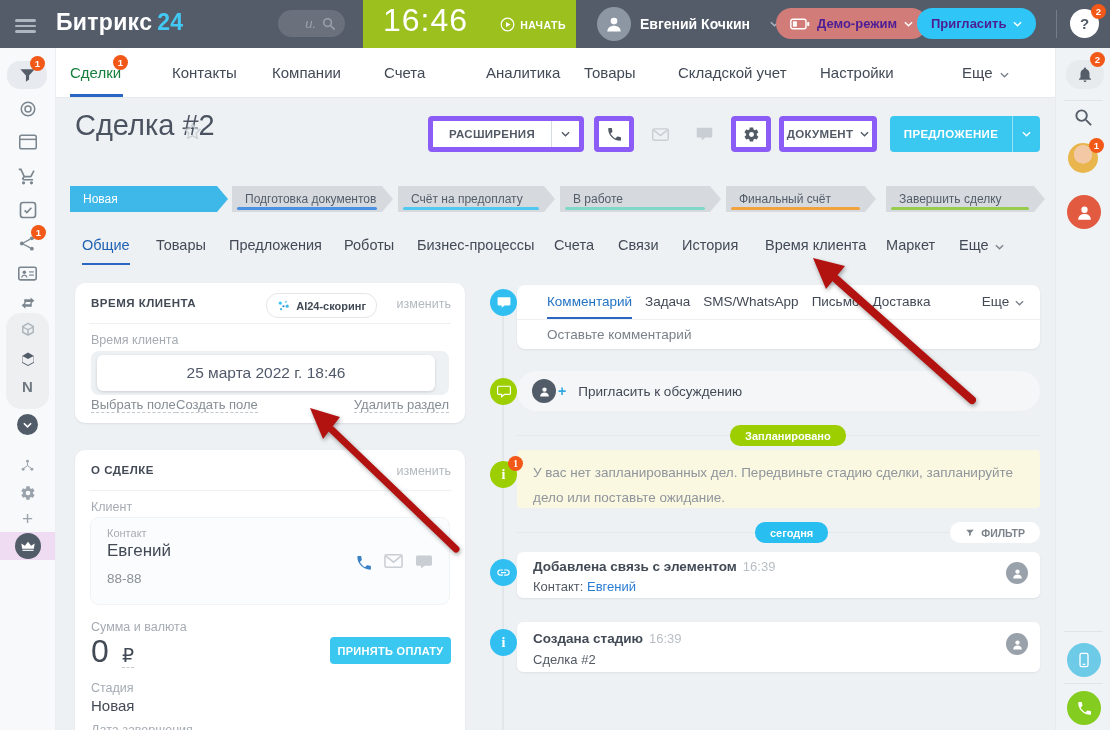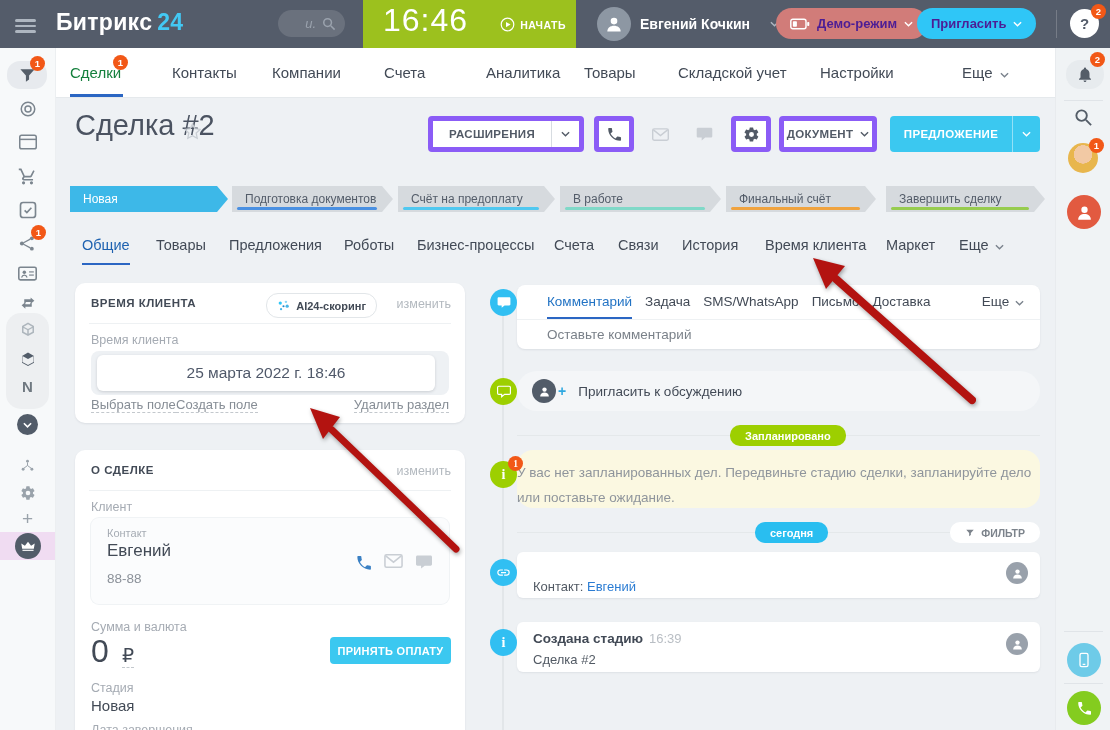--- a/index.html
+++ b/index.html
@@ -489,32 +489,33 @@
           <path d="M4 21c0-4.5 3.6-7 8-7s8 2.5 8 7z" fill="#fff"></path>
         </svg>
       </span>
     <span style="color:#2fa8e0;font-weight:bold;font-size:14px;margin-left:2px">+</span>
     <span style="margin-left:12px;font-size:13.5px;color:#424a56">Пригласить к обсуждению</span>
   </div>
 
   <div class="hline" style="top:338px"></div>
   <div class="cpill" style="left:675px;top:328px;background:#9dcf00">Запланировано</div>
 
-  <div class="a" style="left:462px;top:353px;width:523px;height:58px;background:#fbf8e1;border-radius:16px;box-sizing:border-box;padding:10px 0;font-size:13.5px;line-height:25px;color:#8f959c">У вас нет запланированных дел. Передвиньте стадию сделки, запланируйте дело или поставьте ожидание.</div>
+  <div class="a" style="left:462px;top:353px;width:523px;height:58px;background:#fbf8e1;border-radius:4px;box-sizing:border-box;padding:10px 16px;font-size:13.5px;line-height:25px;color:#8f959c">У вас нет запланированных дел. Передвиньте стадию сделки, запланируйте дело или поставьте ожидание.</div>
 
   <div class="hline" style="top:435px"></div>
   <div class="cpill" style="left:700px;top:425px;background:#29bef0">сегодня</div>
   <div class="cpill" style="right:15px;top:425px;background:#fff;color:#7c838b;font-size:10.5px;gap:6px;cursor:pointer">
     <svg width="10" height="10" viewBox="0 0 24 24" fill="#7c838b">
         <path d="M3 4h18l-7 8v5l-4 3v-8L3 4z"></path>
       </svg>
     <span>ФИЛЬТР</span>
   </div>
 
   <div class="entry" style="top:455px;height:46px">
+    <div class="etitle" style="top:7px"><span>Добавлена связь с элементом</span><span class="etime">16:39</span></div>
     <div class="ebody" style="top:27px"><span>Контакт:</span> <span class="elink">Евгений</span></div>
     <span class="avatar eavatar" style="top:10px;background:#99a1ab">
         <svg width="13" height="13" viewBox="0 0 24 24">
           <circle cx="12" cy="8.5" r="4" fill="#fff"></circle>
           <path d="M4 21c0-4.5 3.6-7 8-7s8 2.5 8 7z" fill="#fff"></path>
         </svg>
       </span>
   </div>
 
   <div class="entry" style="top:525px;height:50px">

